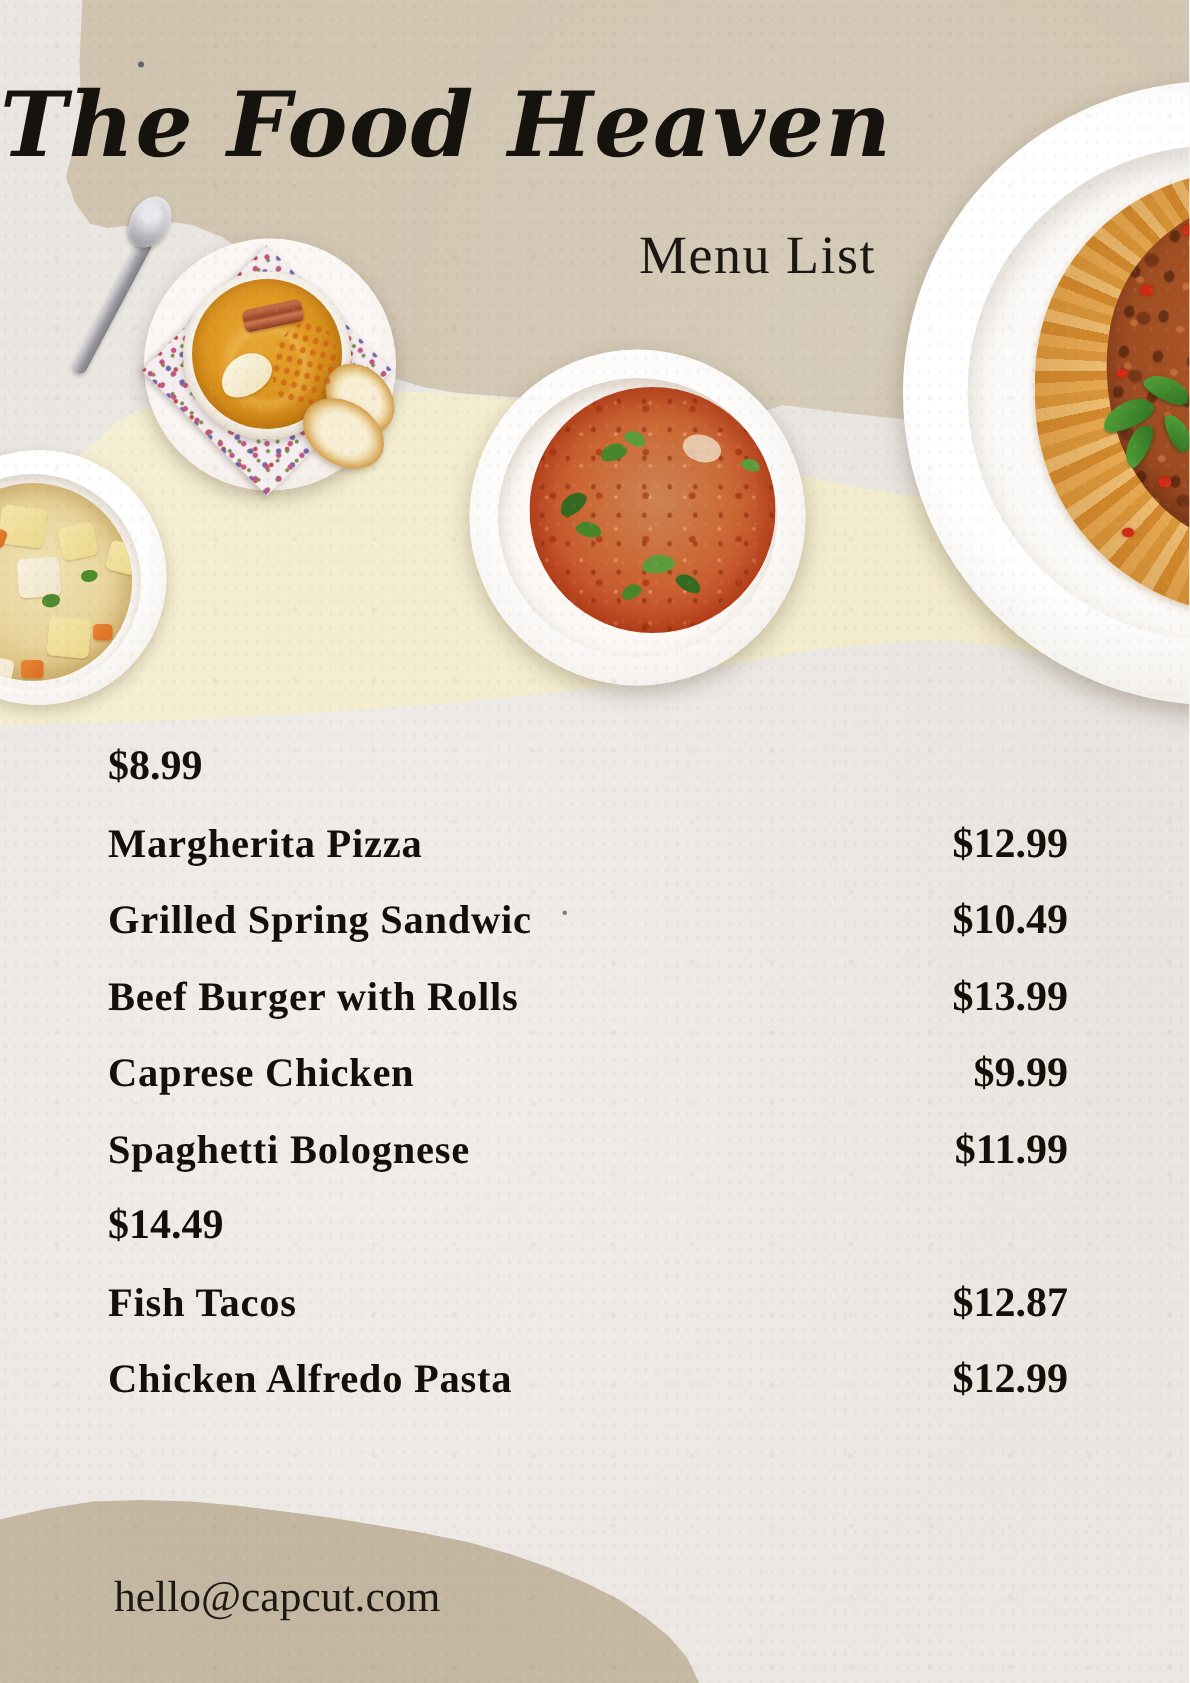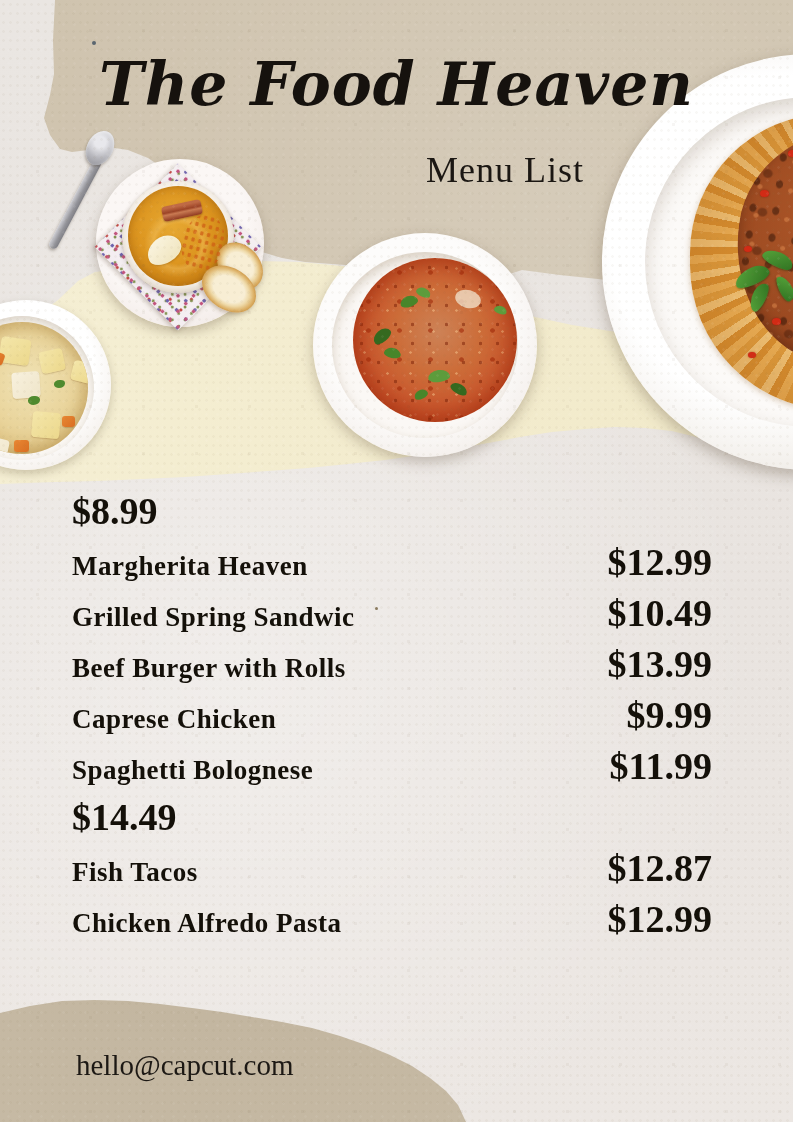--- a/index.html
+++ b/index.html
@@ -193,37 +193,37 @@
     position:absolute; inset:0; z-index:45; pointer-events:none;
     background-image:
       radial-gradient(rgba(120,100,70,.05) 1px, transparent 1.4px),
       radial-gradient(rgba(255,255,255,.06) 1px, transparent 1.4px),
       radial-gradient(rgba(90,70,40,.05) 1.5px, transparent 2px);
     background-size:7px 9px,11px 13px,53px 47px;
     background-position:0 0,3px 5px,11px 7px;
   }
   .title{
     position:absolute; z-index:50; left:0; top:44px; width:100%;
-    text-align:center; font-family:"DejaVu Serif", serif; font-style:italic; font-weight:700;
+    font-family:"DejaVu Serif", serif; font-style:italic; font-weight:700;
     font-size:60px; line-height:80px; letter-spacing:1px; color:#16120e;
   }
   .subtitle{
     position:absolute; z-index:50; left:340px; top:149px; width:330px;
     text-align:center; font-size:36px; line-height:42px; letter-spacing:1px; color:#1b1713;
   }
   .menu-list{
     position:absolute; z-index:50; left:72px; top:497px; width:640px;
     display:flex; flex-direction:column; gap:23px;
   }
   .menu-row{display:flex; justify-content:space-between; align-items:baseline; height:28px;}
   .item-name{
     font-weight:700; font-size:27px; line-height:28px; letter-spacing:.5px; color:#141009;
   }
   .item-price{
-    font-weight:700; font-size:38px; line-height:28px; color:#141009;
+    font-weight:700; font-size:28px; line-height:28px; color:#141009;
   }
   .footer-email{
     position:absolute; z-index:50; left:76px; top:1050px; font-size:29px; line-height:30px; color:#1c1814;
   }
   .footer-phone{
     position:absolute; z-index:50; left:527px; top:1049px; font-size:30px; line-height:32px; letter-spacing:1px; color:#1c1814;
   }
 </style>
 </head>
 <body>
@@ -305,21 +305,21 @@
   <div class="texture"></div>
 
   <div class="title">The Food Heaven</div>
   <div class="subtitle">Menu List</div>
 
   <div class="menu-list">
     <div class="menu-row">
       <span class="item-price">$8.99</span>
     </div>
     <div class="menu-row">
-      <span class="item-name">Margherita Heaven</span>
+      <span class="item-name">Margherita Pizza</span>
       <span class="item-price">$12.99</span>
     </div>
     <div class="menu-row">
       <span class="item-name">Grilled Spring Sandwic</span>
       <span class="item-price">$10.49</span>
     </div>
     <div class="menu-row">
       <span class="item-name">Beef Burger with Rolls</span>
       <span class="item-price">$13.99</span>
     </div>

